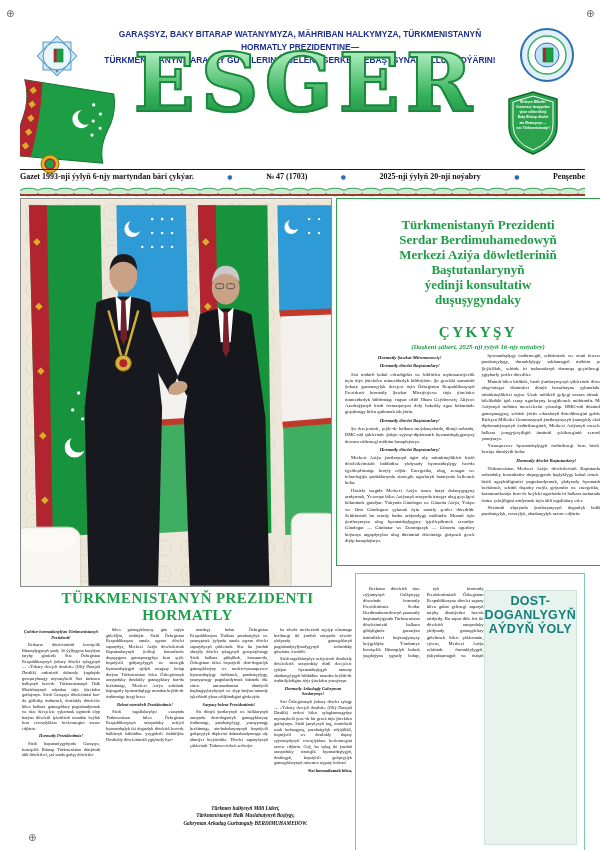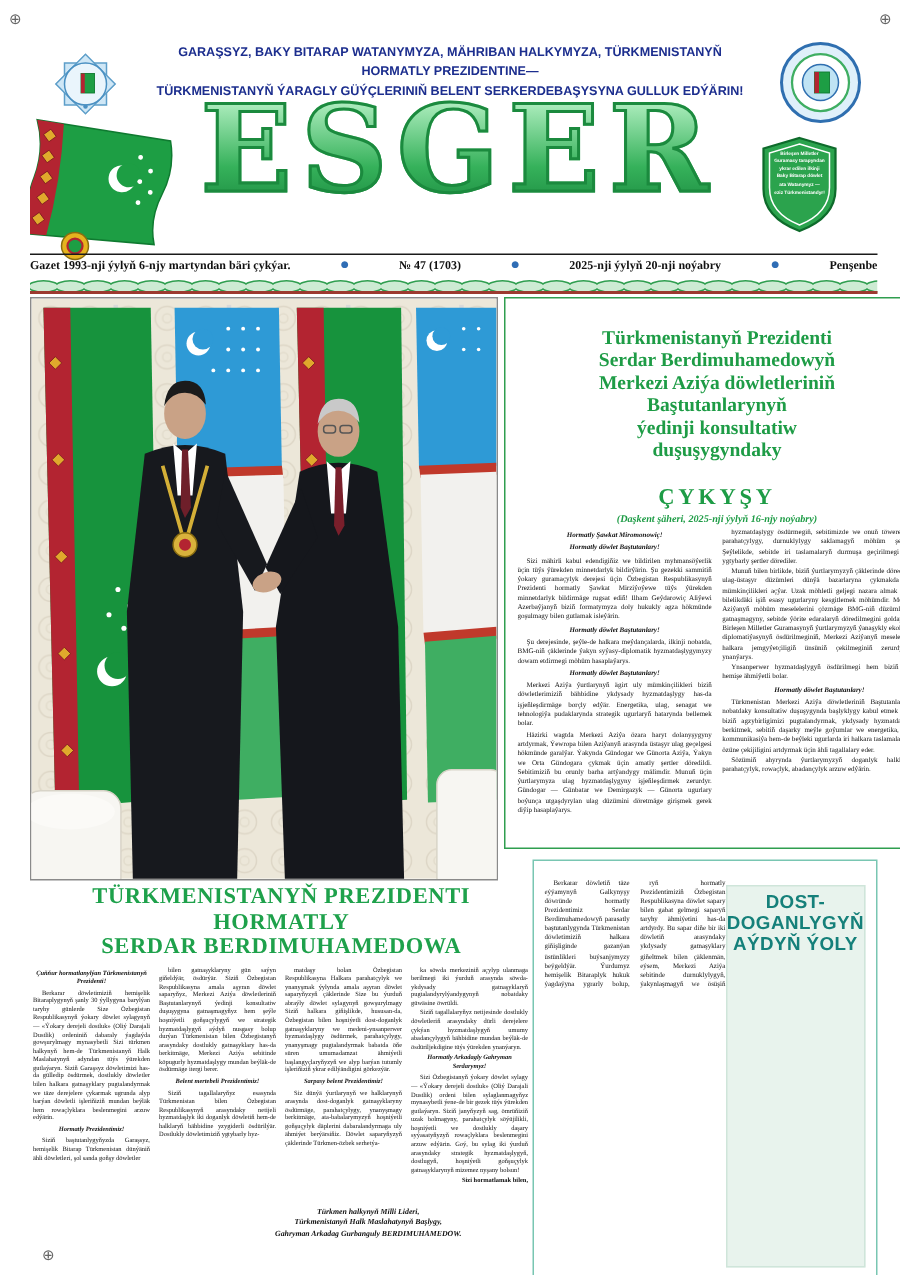--- a/index.html
+++ b/index.html
@@ -9,21 +9,21 @@
 
   
   .slogan{position:absolute;left:100px;top:28px;width:400px;text-align:center;
           font-family:"Liberation Sans",sans-serif;font-weight:bold;font-size:8.4px;
           line-height:1.55;color:#1c2e8e;}
   .emblem{position:absolute;}
   .emblem-star{left:28px;top:27px;}
   .emblem-round{left:519px;top:27px;}
 
   
-  .esger{position:absolute;left:108px;top:52px;width:396px;height:96px;text-align:center;
+  .esger{position:absolute;left:108px;top:36px;width:396px;height:96px;text-align:center;
          font-family:"DejaVu Serif",serif;font-weight:bold;font-size:80px;line-height:94px;
          letter-spacing:6px;
          background:linear-gradient(180deg,#eafff0 0%,#9fe6b2 22%,#35b15a 62%,#15813a 100%);
          -webkit-background-clip:text;background-clip:text;color:transparent;
          -webkit-text-stroke:2px #1b8a3e;}
   .mast-flag{position:absolute;left:20px;top:78px;}
   .shield-wrap{position:absolute;left:505px;top:90px;width:56px;height:66px;}
   .shield-text{position:absolute;left:6px;top:10px;width:44px;text-align:center;
                font-family:"Liberation Sans",sans-serif;font-weight:bold;font-size:3.2px;
                line-height:1.6;color:#fff;}
@@ -341,21 +341,20 @@
           <div class="blk-p">Ynsanperwer hyzmatdaşlygyň ösdürilmegi hem biziň üçin hemişe ähmiýetli bolar.</div>
           <div class="blk-h">Hormatly döwlet Baştutanlary!</div>
           <div class="blk-p">Türkmenistan Merkezi Aziýa döwletleriniň Baştutanlarynyň nobatdaky konsultatiw duşuşygynda başlyklygy kabul etmek bilen, biziň agzybirligimizi pugtalandyrmak, ykdysady hyzmatdaşlygy berkitmek, sebitiň daşarky meýle goýumlar we energetika, ulag, kommunikasiýa hem-de beýleki ugurlarda iri halkara taslamalar üçin özüne çekijiligini artdyrmak üçin ähli tagallalary eder.</div>
           <div class="blk-p">Sözümiň ahyrynda ýurtlarymyzyň doganlyk halklaryna parahatçylyk, rowaçlyk, abadançylyk arzuw edýärin.</div>
         </div>
     </div>
   </section>
 
   <section class="letter">
     <div class="letter-h">TÜRKMENISTANYŇ PREZIDENTI HORMATLY</div>
-    <div class="letter-h">SERDAR BERDIMUHAMEDOWA</div>
     <div class="letter-cols">
       <div class="col">
           <div class="blk-h">Çuňňur hormatlanylýan Türkmenistanyň Prezidenti!</div>
           <div class="blk-p">Berkarar döwletimiziň hemişelik Bitaraplygynyň şanly 30 ýyllygyna barylýan taryhy günlerde Size Özbegistan Respublikasynyň ýokary döwlet sylagynyň — «Ýokary derejeli dostluk» (Oliý Darajali Dustlik) ordeniniň dabaraly ýagdaýda gowşurylmagy mynasybetli Sizi türkmen halkynyň hem-de Türkmenistanyň Halk Maslahatynyň adyndan tüýs ýürekden gutlaýaryn. Siziň Garaşsyz döwletimizi has-da gülledip ösdürmek, dostlukly döwletler bilen halkara gatnaşyklary pugtalandyrmak we täze derejelere çykarmak ugrunda alyp barýan döwletli işleriňiziň mundan beýläk hem rowaçlyklara beslenmegini arzuw edýärin.</div>
           <div class="blk-h">Hormatly Prezidentimiz!</div>
           <div class="blk-p">Siziň baştutanlygyňyzda Garaşsyz, hemişelik Bitarap Türkmenistan dünýäniň ähli döwletleri, şol sanda goňşy döwletler</div>
         </div>
       <div class="col">
           <div class="blk-p">bilen gatnaşyklaryny gün saýyn giňeldýär, ösdürýär. Siziň Özbegistan Respublikasyna amala aşyran döwlet saparyňyz, Merkezi Aziýa döwletleriniň Baştutanlarynyň ýedinji konsultatiw duşuşygyna gatnaşmagyňyz hem şeýle hoşniýetli goňşuçylygyň we strategik hyzmatdaşlygyň aýdyň nusgasy bolup durýan Türkmenistan bilen Özbegistanyň arasyndaky dostlukly gatnaşyklary has-da berkitmäge, Merkezi Aziýa sebitinde köpugurly hyzmatdaşlygy mundan beýläk-de ösdürmäge itergi berer.</div>
           <div class="blk-h">Belent mertebeli Prezidentimiz!</div>

